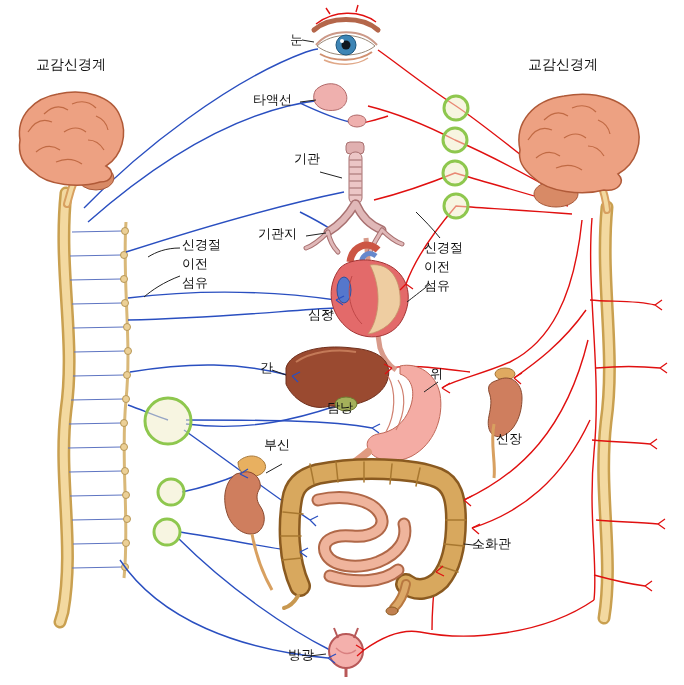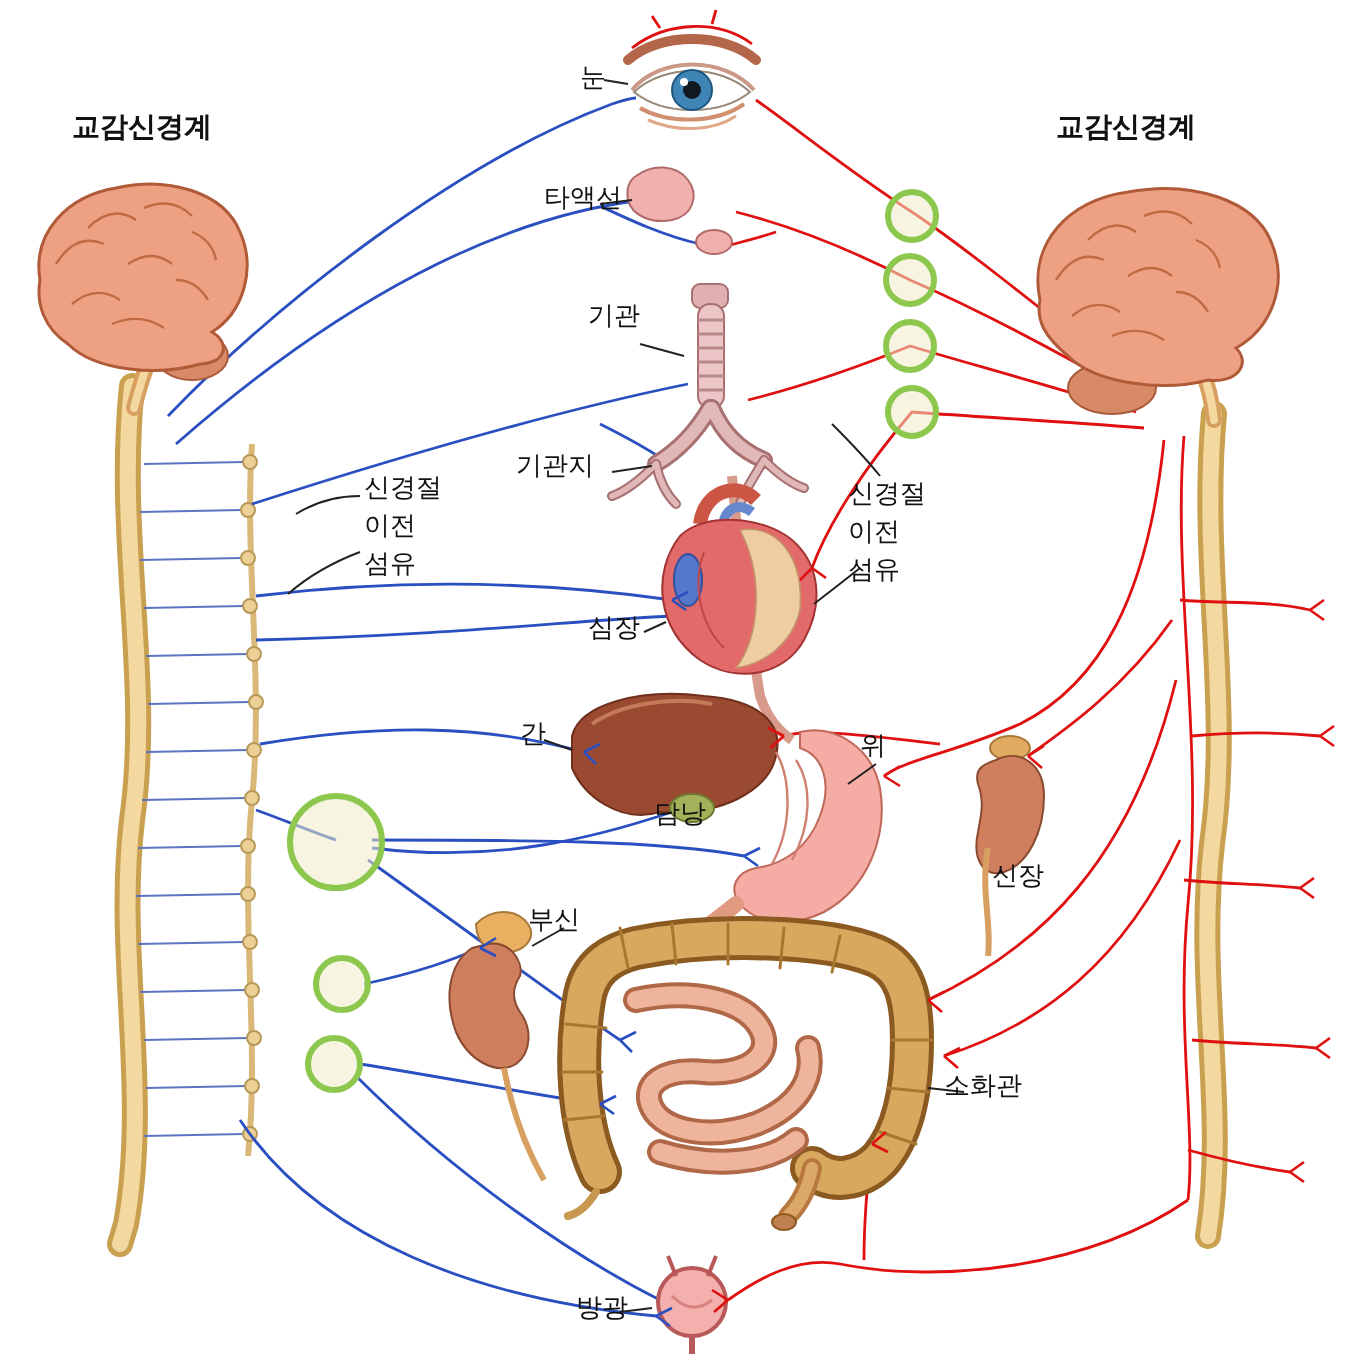--- a/index.html
+++ b/index.html
@@ -1,20 +1,20 @@
 <!DOCTYPE html>
 <html><head>
 <meta charset="utf-8">
 <style>
   html,body{margin:0;padding:0;background:#fff;}
   .stage{position:relative;width:684px;height:685px;background:#ffffff;overflow:hidden;
          font-family:"DejaVu Sans","Liberation Sans",sans-serif;color:#111;}
   .stage svg{position:absolute;left:0;top:0;}
   .lbl{position:absolute;font-size:13px;line-height:16px;white-space:nowrap;color:#111;}
-  .title{font-size:14px;font-weight:700;}
+  .title{font-size:14px;font-weight:400;}
   .multi div{line-height:19px;}
 </style>
 </head>
 <body>
 
 <div class="stage">
 
 <svg width="684" height="685" viewBox="0 0 684 685">
 
   <g>
@@ -297,38 +297,38 @@
     <path d="M282,464 L266,473"></path>
     <path d="M482,546 L464,544"></path>
     <path d="M310,656 L326,654"></path>
   </g>
 </svg>
 
   <div class="lbl title" style="left:36px;top:56px">교감신경계</div>
   <div class="lbl title" style="left:528px;top:56px">교감신경계</div>
 
   <div class="lbl" style="left:290px;top:32px">눈</div>
-  <div class="lbl" style="left:272px;top:92px">타액선</div>
+  <div class="lbl" style="left:253px;top:92px">타액선</div>
   <div class="lbl" style="left:294px;top:151px">기관</div>
   <div class="lbl" style="left:258px;top:226px">기관지</div>
 
   <div class="lbl multi" style="left:182px;top:235px">
     <div>신경절</div>
     <div>이전</div>
     <div>섬유</div>
   </div>
 
   <div class="lbl multi" style="left:424px;top:238px">
     <div>신경절</div>
     <div>이전</div>
     <div>섬유</div>
   </div>
 
-  <div class="lbl" style="left:294px;top:307px">심장</div>
+  <div class="lbl" style="left:308px;top:307px">심장</div>
   <div class="lbl" style="left:260px;top:360px">간</div>
   <div class="lbl" style="left:430px;top:366px">위</div>
   <div class="lbl" style="left:327px;top:400px">담낭</div>
   <div class="lbl" style="left:496px;top:431px">신장</div>
-  <div class="lbl" style="left:264px;top:453px">부신</div>
+  <div class="lbl" style="left:264px;top:437px">부신</div>
   <div class="lbl" style="left:472px;top:536px">소화관</div>
   <div class="lbl" style="left:288px;top:647px">방광</div>
 
 </div>
 
 </body></html>

